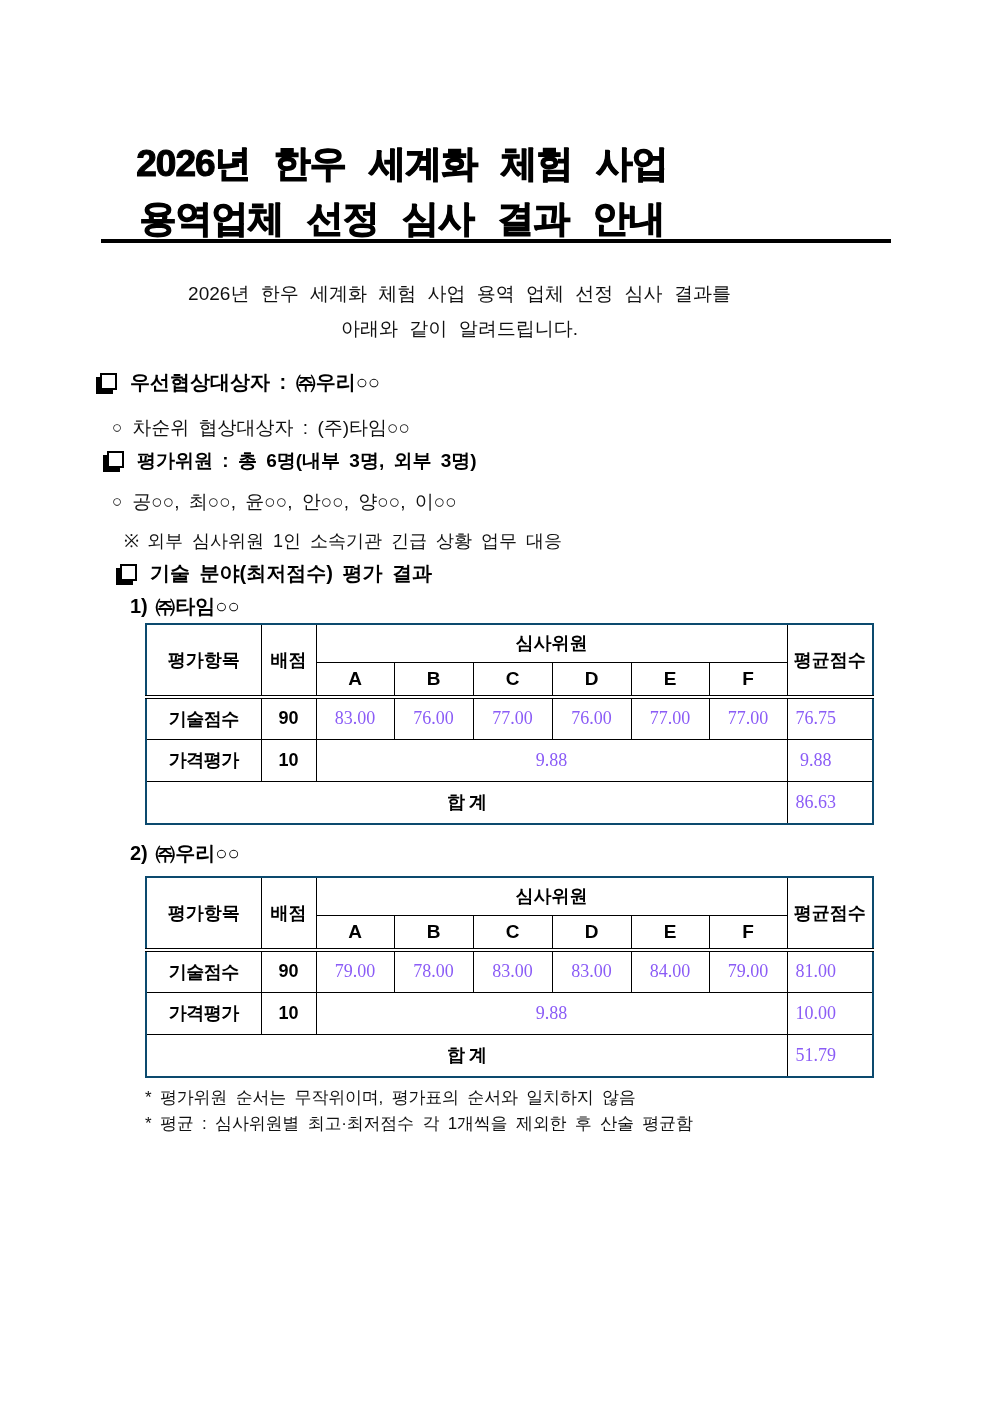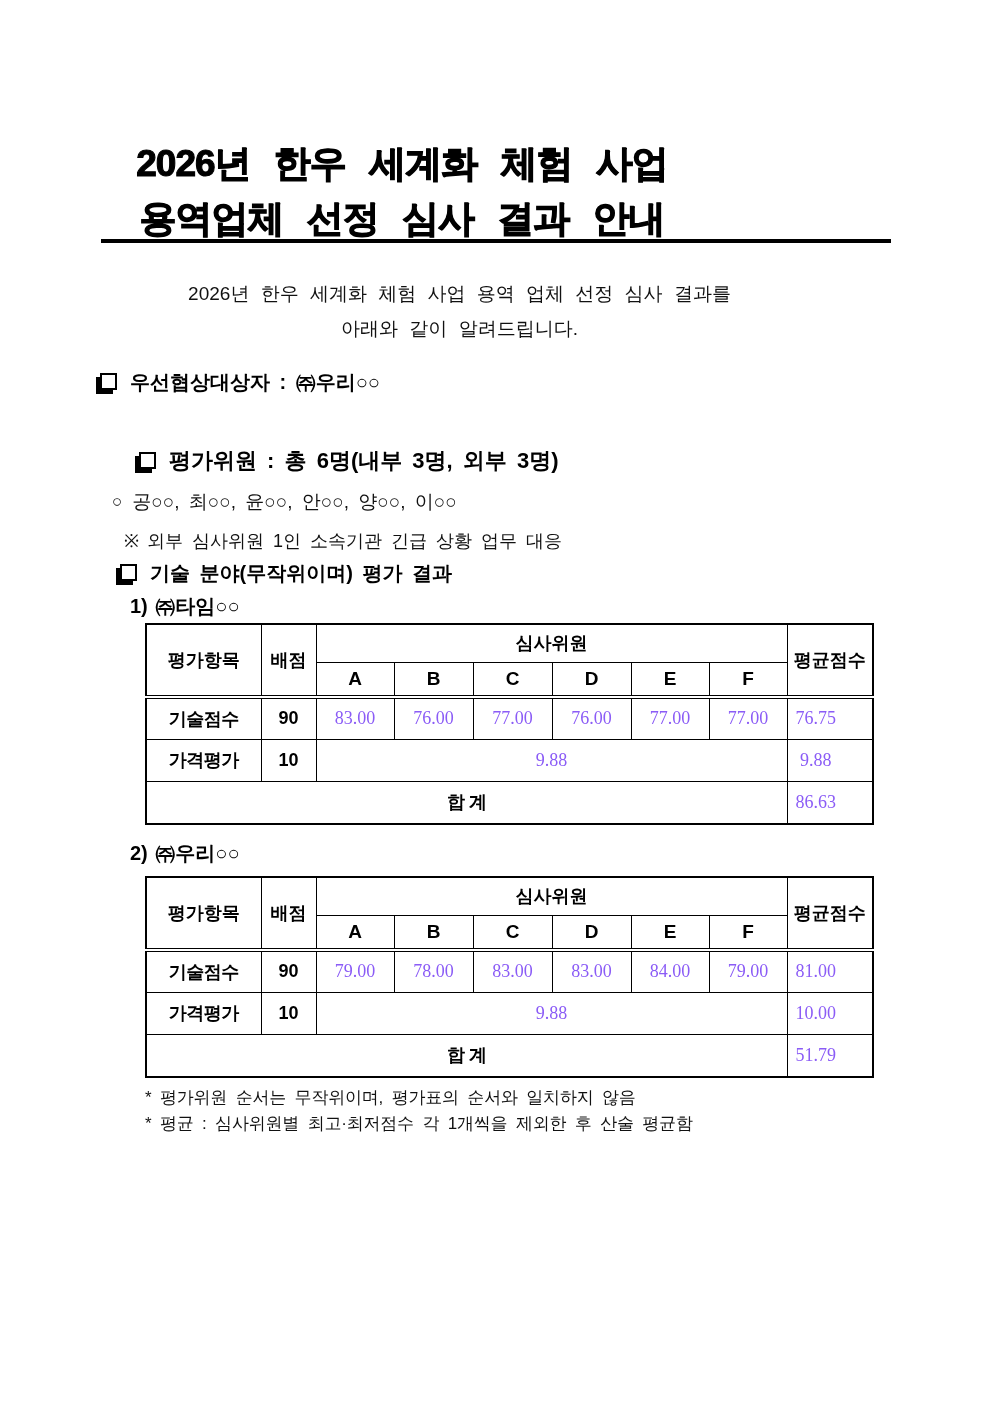--- a/index.html
+++ b/index.html
@@ -28,21 +28,21 @@
         border:2.5px solid #000; box-shadow:-4px 4px 0 #000;
         margin-right:13px; transform:translateY(1px); }
   .circ { display:inline-block; margin-right:10px; font-size:17px; transform:translateY(-1px); }
   .refmark { display:inline-block; margin-right:8px; font-size:18px; }
 
   
   .tbl-heading { font-size:20px; font-weight:800; word-spacing:2px; }
 
   
   table.score { border-collapse:collapse; table-layout:fixed; width:727px;
-                border:2px solid #000000; background:#fff; }
+                border:2px solid #0c4a6e; background:#fff; }
   table.score td { border:1px solid #000; text-align:center; vertical-align:middle;
                    overflow:hidden; }
   tr.h1 td { height:38px; font-size:18px; font-weight:800; }
   tr.h2 td { height:35px; font-size:19px; font-weight:800; }
   .hsep { border-bottom:4px double #000 !important; }
   tr.body td { height:42px; }
   tr.trow td { height:43px; }
   td.lbl { font-size:18px; font-weight:800; letter-spacing:-0.5px; }
   td.pts { font-size:18px; font-weight:800; }
   td.num { font-family:"Liberation Serif", serif; font-size:18px; font-weight:400; color:#8b5cf6; }
@@ -64,35 +64,38 @@
 
   <div class="abs intro">
     <div>2026년 한우 세계화 체험 사업 용역 업체 선정 심사 결과를</div>
     <div>아래와 같이 알려드립니다.</div>
   </div>
 
   <div class="abs li li-bold" style="left:100px; top:370px;">
     <span class="sq"></span><span>우선협상대상자 : ㈜우리○○</span>
   </div>
 
-
-  <div class="abs li li-bold" style="left:139px; top:449px; font-size:22px;">
+  <div class="abs li li-reg" style="left:112px; top:416px;">
+    <span class="circ">○</span><span>차순위 협상대상자 : (주)타임○○</span>
+  </div>
+
+  <div class="abs li li-bold" style="left:107px; top:449px; font-size:19px;">
     <span class="sq"></span><span>평가위원 : 총 6명(내부 3명, 외부 3명)</span>
   </div>
 
   <div class="abs li li-reg" style="left:112px; top:490px;">
     <span class="circ">○</span><span>공○○, 최○○, 윤○○, 안○○, 양○○, 이○○</span>
   </div>
 
   <div class="abs li li-reg" style="left:124px; top:529px; font-size:18px;">
     <span class="refmark">※</span><span>외부 심사위원 1인 소속기관 긴급 상황 업무 대응</span>
   </div>
 
   <div class="abs li li-bold" style="left:120px; top:561px;">
-    <span class="sq"></span><span>기술 분야(무작위이며) 평가 결과</span>
+    <span class="sq"></span><span>기술 분야(최저점수) 평가 결과</span>
   </div>
 
   <div class="abs tbl-heading" style="left:130px; top:593px;">
     <span>1)</span>
     <span>㈜타임○○</span>
   </div>
 
   <table class="abs score" style="left:145px; top:623px;">
     <colgroup>
       <col style="width:115px">

